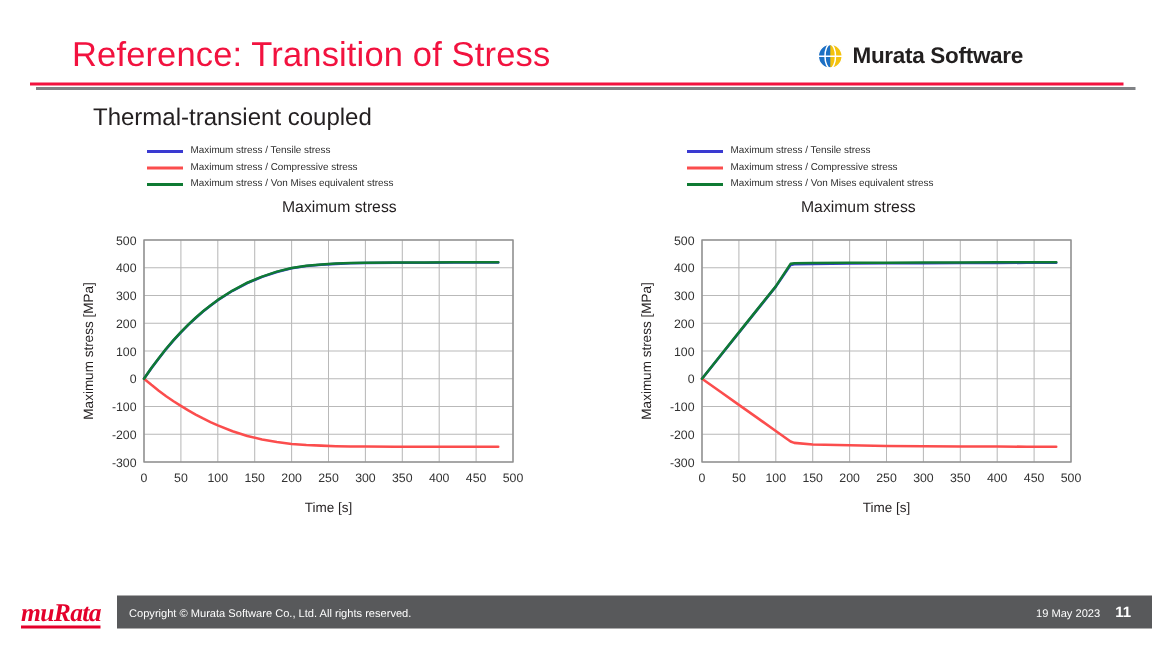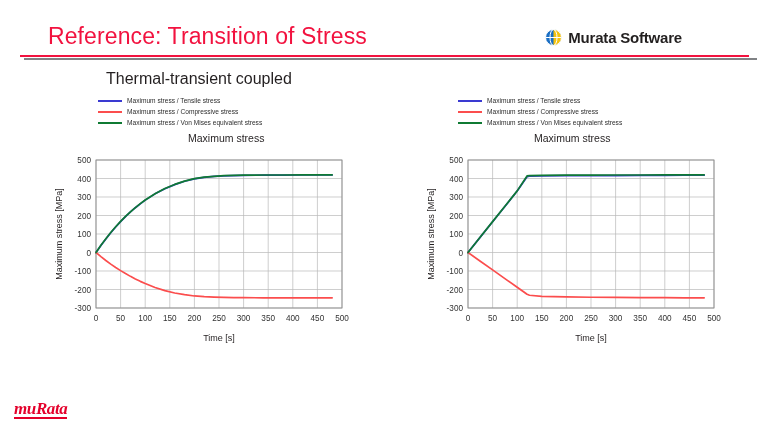--- a/index.html
+++ b/index.html
@@ -84,21 +84,20 @@
   }
   .panel-left { left: 0; }
   .panel-right { left: 384px; }
 
   .panel-heading {
     position: absolute;
     top: 6px;
     font-size: 16px;
     color: #231f20;
     white-space: nowrap;
-    margin-left: 44px;
   }
   .panel-left .panel-heading { left: 62px; }
   .panel-right .panel-heading { left: 86px; }
 
   .legend {
     position: absolute;
     top: 32px;
   }
   .panel-left .legend { left: 98px; }
   .panel-right .legend { left: 74px; }
@@ -370,13 +369,20 @@
           <text x="169" y="193" text-anchor="middle" class="axis-title">Time  [s]</text>
           <text x="12" y="86" text-anchor="middle" class="axis-title" transform="rotate(-90 12 86)">Maximum stress  [MPa]</text>
         </svg>
     </div>
   </div>
 
 </div>
 
 <div class="slide-footer">
   <div class="footer-logo">muRata</div>
+  <div class="footer-bar">
+    <span class="footer-copy">Copyright © Murata Software Co., Ltd. All rights reserved.</span>
+    <span class="footer-right">
+      <span class="footer-date">19 May 2023</span>
+      <span class="footer-page">11</span>
+    </span>
+  </div>
 </div>
 
 </body></html>

